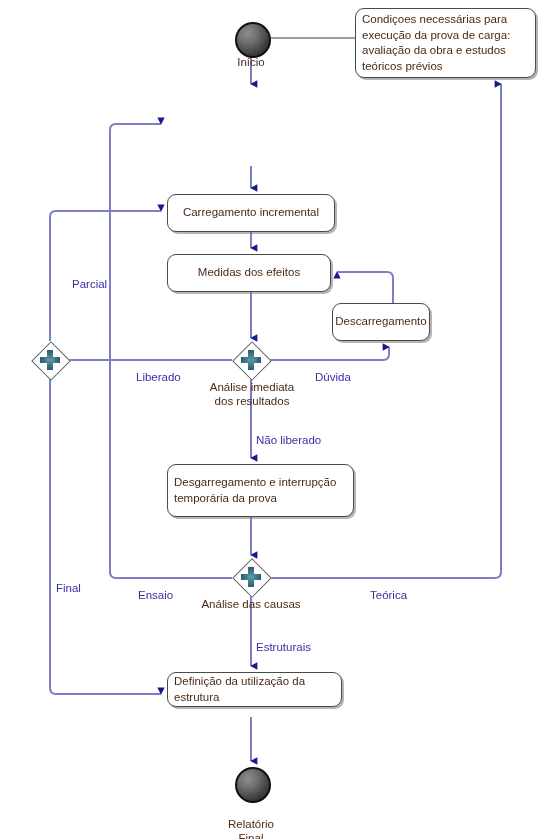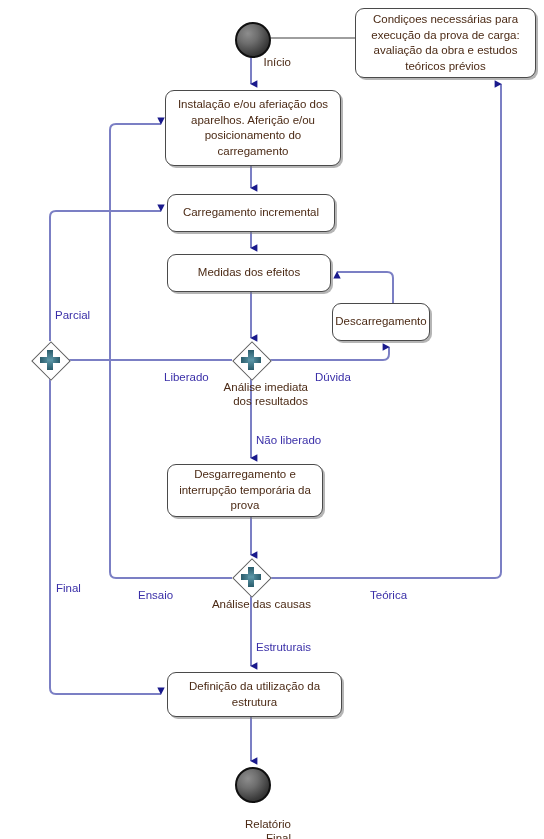--- a/index.html
+++ b/index.html
@@ -30,21 +30,21 @@
   .node-box {
     position: absolute;
     box-sizing: border-box;
     border: 1.3px solid #4a4a4a;
     border-radius: 9px;
     background: #ffffff;
     box-shadow: 2px 2px 0 0 rgba(120,120,120,0.55);
     display: flex;
     align-items: center;
     justify-content: center;
-    text-align: center;
+    text-align: left;
     color: #4b2a15;
     font-size: 11.5px;
     line-height: 15.5px;
     padding: 2px 6px;
     z-index: 5;
   }
   
   .node-terminator {
     position: absolute;
     border-radius: 50%;
@@ -77,21 +77,21 @@
     width: 20px; height: 6px;
   }
   .node-gateway .plus-v {
     left: 14px; top: 7px;
     width: 6px; height: 20px;
     background: linear-gradient(180deg, #2a5c6b 0%, #5c97a8 50%, #2a5c6b 100%);
   }
   
   .node-caption {
     position: absolute;
-    text-align: right;
+    text-align: center;
     color: #4b2a15;
     font-size: 11.5px;
     line-height: 14px;
     white-space: pre-line;
     z-index: 4;
   }
   .edge-label {
     position: absolute;
     color: #3a2fa8;
     font-size: 11.5px;
@@ -165,31 +165,30 @@
 
   <div class="node-terminator" style="left:235px; top:22px; width:32px; height:32px;"></div>
   <div class="node-caption" style="left:211px; top:55px; width:80px;">Início</div>
 
   <div class="node-terminator" style="left:235px; top:767px; width:32px; height:32px;"></div>
   <div class="node-caption" style="left:211px; top:817px; width:80px;">Relatório
 Final</div>
 
   <div class="node-box" style="left:355px; top:8px; width:181px; height:70px;">Condiçoes necessárias para execução da prova de carga: avaliação da obra e estudos teóricos prévios</div>
 
-  <div class="node-box" style="left:165px; top:90px; width:176px; height:76px;">Instalação e/ou aferiação dos aparelhos. Aferição e/ou posicionamento do carregamento</div>
 
   <div class="node-box" style="left:167px; top:194px; width:168px; height:38px;">Carregamento incremental</div>
 
   <div class="node-box" style="left:167px; top:254px; width:164px; height:38px;">Medidas dos efeitos</div>
 
   <div class="node-box" style="left:332px; top:303px; width:98px; height:38px;">Descarregamento</div>
 
-  <div class="node-box" style="left:167px; top:464px; width:156px; height:53px;">Desgarregamento e interrupção temporária da prova</div>
-
-  <div class="node-box" style="left:167px; top:672px; width:175px; height:45px;">Definição da utilização da estrutura</div>
+  <div class="node-box" style="left:167px; top:464px; width:187px; height:53px;">Desgarregamento e interrupção temporária da prova</div>
+
+  <div class="node-box" style="left:167px; top:672px; width:175px; height:35px;">Definição da utilização da estrutura</div>
 
   <div class="node-gateway" style="left:33px; top:343px;">
     <div class="diamond"></div>
     <div class="plus-h"></div>
     <div class="plus-v"></div>
   </div>
 
   <div class="node-gateway" style="left:234px; top:343px;">
     <div class="diamond"></div>
     <div class="plus-h"></div>
@@ -198,22 +197,22 @@
   <div class="node-caption" style="left:196px; top:380px; width:112px;">Análise imediata
 dos resultados</div>
 
   <div class="node-gateway" style="left:234px; top:560px;">
     <div class="diamond"></div>
     <div class="plus-h"></div>
     <div class="plus-v"></div>
   </div>
   <div class="node-caption" style="left:191px; top:597px; width:120px;">Análise das causas</div>
 
-  <div class="edge-label" style="left:55px; top:277px;margin-top:31px;">Parcial</div>
-  <div class="edge-label" style="left:136px; top:370px;margin-left:28px;">Liberado</div>
+  <div class="edge-label" style="left:72px; top:277px;">Parcial</div>
+  <div class="edge-label" style="left:136px; top:370px;">Liberado</div>
   <div class="edge-label" style="left:315px; top:370px;">Dúvida</div>
   <div class="edge-label" style="left:256px; top:433px;">Não liberado</div>
   <div class="edge-label" style="left:56px; top:581px;">Final</div>
   <div class="edge-label" style="left:138px; top:588px;">Ensaio</div>
   <div class="edge-label" style="left:370px; top:588px;">Teórica</div>
   <div class="edge-label" style="left:256px; top:640px;text-align:center;">Estruturais</div>
 
 </div>
 
 </body></html>

